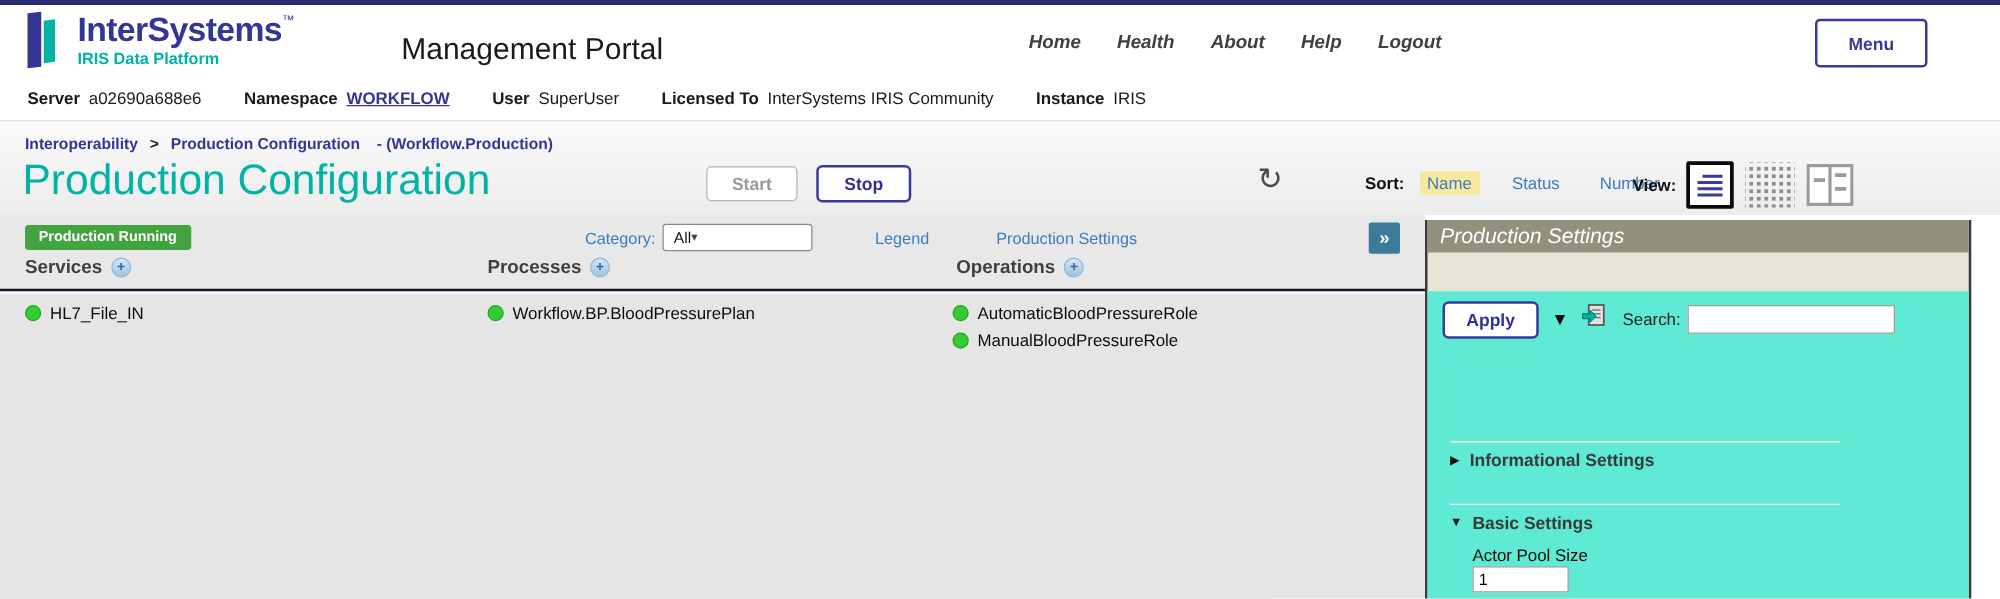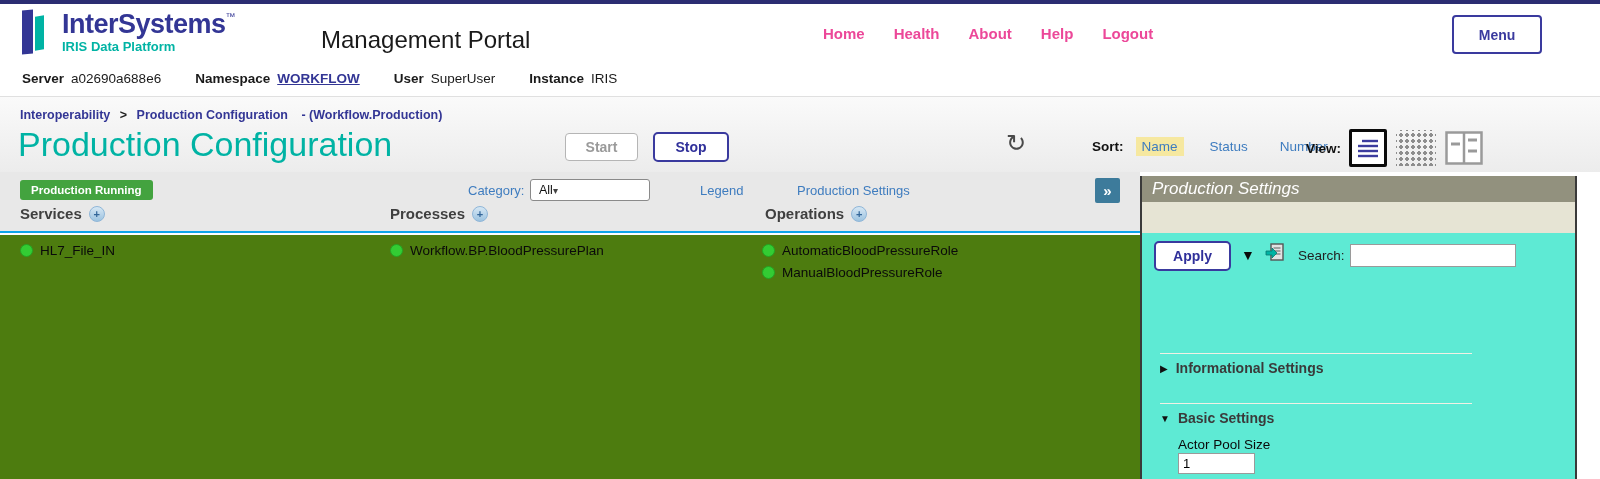--- a/index.html
+++ b/index.html
@@ -15,21 +15,21 @@
   .header { left:0; top:4px; width:1600px; height:56px; background:#fff; }
   .logo-wrap { left:22px; top:6px; display:flex; align-items:center; }
   .logo-mark { width:30px; height:44px; position:relative; margin-right:10px; }
   .logo-mark .bar1 { position:absolute; left:0; top:0; width:11px; height:44px; background:#333695; transform:skewY(-6deg); }
   .logo-mark .bar2 { position:absolute; left:13px; top:6px; width:9px; height:34px; background:#00b3a4; transform:skewY(-8deg); }
   .brand-text .brand { font-size:27px; font-weight:bold; color:#333695; letter-spacing:-0.5px; line-height:1; }
   .brand-text .tm { font-size:10px; color:#333695; vertical-align:top; }
   .brand-text .tagline { font-size:13px; font-weight:bold; color:#00b3a4; margin-top:1px; }
   .portal-title { left:305px; top:22px; font-size:24px; color:#1a1a1a;margin-left:16px; }
   .top-nav { left:823px; top:21px; display:flex; gap:29px; }
-  .top-nav span { font-size:15px; font-weight:bold; color:#ec4899; cursor:pointer; }
+  .top-nav span { font-size:15px; font-weight:bold; color:#404040; cursor:pointer;font-style:italic; }
   .menu-btn { left:1452px; top:11px; width:90px; height:39px; background:#fff; border:2px solid #3a3a9e;
               border-radius:4px; color:#3a3a9e; font-size:14px; font-weight:bold; display:flex;
               align-items:center; justify-content:center; cursor:pointer; }
 
   
   .infobar { left:0; top:60px; width:1600px; height:36px; background:#fff; display:flex; align-items:center; padding-left:22px; }
   .infobar .pair { display:flex; align-items:center; margin-right:34px; font-size:13.5px; color:#1a1a1a; }
   .infobar .lbl { font-weight:bold; margin-right:7px; }
   .infobar .link { color:#333695; font-weight:bold; text-decoration:underline; cursor:pointer; }
 
@@ -49,34 +49,34 @@
   .sortrow .sopt { color:#3e7cbf; margin-right:20px; cursor:pointer; padding:2px 6px; }
   .sortrow .sopt.active { background:#f6e8a0; }
   .viewrow { left:1306px; top:32px; display:flex; align-items:center; }
   .viewrow .vlabel { font-weight:bold; color:#111; font-size:13.5px; margin-right:8px; }
   .vicon { margin-right:9px; cursor:pointer; display:flex; align-items:center; justify-content:center; }
   .vicon-list { width:38px; height:38px; border:3px solid #0a0a0a; border-radius:2px; background:#fff; }
   .vicon-grid { width:40px; height:36px; background-image:radial-gradient(#8d8d8d 1.6px, transparent 1.8px); background-size:6px 6px; background-position:2px 2px; }
 
   
   .mainwrap { left:0; top:172px; width:1600px; height:307px; background:#fff; }
-  .toolbar { left:0; top:0; width:1140px; height:61px; background:#e8e8e8; border-bottom:2px solid #0ea5e9; }
+  .toolbar { left:0; top:0; width:1140px; height:61px; background:#e8e8e8; border-bottom:2px solid #0f172a; }
   .badge-running { left:20px; top:8px; background:#43a33f; color:#fff; font-size:11.5px; font-weight:bold;
                    padding:4px 11px; border-radius:3px; }
   .cat-label { left:468px; top:11px; font-size:13px; color:#3e7cbf; }
   .cat-select { left:530px; top:7px; width:120px; height:22px; background:#fff; border:1px solid #8a8a8a; border-radius:3px;
                 font-size:12.5px; color:#111; display:flex; align-items:center; padding:0 8px; cursor:pointer; }
   .cat-select .chev { font-size:10px; color:#444; }
   .tb-link { font-size:13px; color:#3e7cbf; cursor:pointer; }
   .expand-btn { left:1095px; top:6px; width:25px; height:25px; background:#3d7b9b; color:#fff; font-size:15px; font-weight:bold;
                 display:flex; align-items:center; justify-content:center; border-radius:2px; cursor:pointer; }
   .col-header { top:33px; font-size:15px; font-weight:bold; color:#3f3f3f; display:flex; align-items:flex-end; gap:7px; }
   .plus-badge { width:16px; height:16px; border-radius:50%; background:linear-gradient(#d6e7f4,#9cc3e0); border:1px solid #8fb6d8;
                 color:#336699; font-size:11px; font-weight:bold; display:flex; align-items:center; justify-content:center; cursor:pointer; }
-  .content { left:0; top:63px; width:1140px; height:244px; background:#4d7c0f; }
+  .content { left:0; top:63px; width:1140px; height:244px; background:#e5e5e5; }
   .itemcol { top:5px; display:flex; flex-direction:column; gap:2px; }
   .item { display:flex; align-items:center; gap:7px; height:20px; cursor:pointer; }
   .dot { width:13px; height:13px; border-radius:50%; background:#33cc33; border:1px solid #23a523; }
   .item .iname { font-size:13.5px; color:#0a0a0a; }
 
   
   .panel { left:1140px; top:4px; width:437px; height:303px; border-left:2px solid #3a3a3a; border-right:2px solid #3a3a3a; background:#e6e4d4; }
   .panel-head { left:0; top:0; width:433px; height:26px; background:#92917e; color:#fff; font-style:italic; font-size:17px;
                 display:flex; align-items:center; padding-left:10px; }
   .tabstrip { left:0; top:26px; width:433px; height:31px; background:#92917e; display:flex; align-items:flex-end; padding-left:5px; gap:2px; }
@@ -135,20 +135,24 @@
       </div>
     <div class="pair">
         <span class="lbl">Namespace</span>
         <span class="link">WORKFLOW</span>
       </div>
     <div class="pair">
         <span class="lbl">User</span>
         <span>SuperUser</span>
       </div>
     <div class="pair">
+        <span class="lbl">Licensed To</span>
+        <span>InterSystems IRIS Community</span>
+      </div>
+    <div class="pair">
         <span class="lbl">Instance</span>
         <span>IRIS</span>
       </div>
   </div>
 
   <div class="abs ribbon">
     <div class="abs breadcrumb">
       <span class="crumb">Interoperability</span>
       <span class="sep">&gt;</span>
       <span class="crumb">Production Configuration</span>

